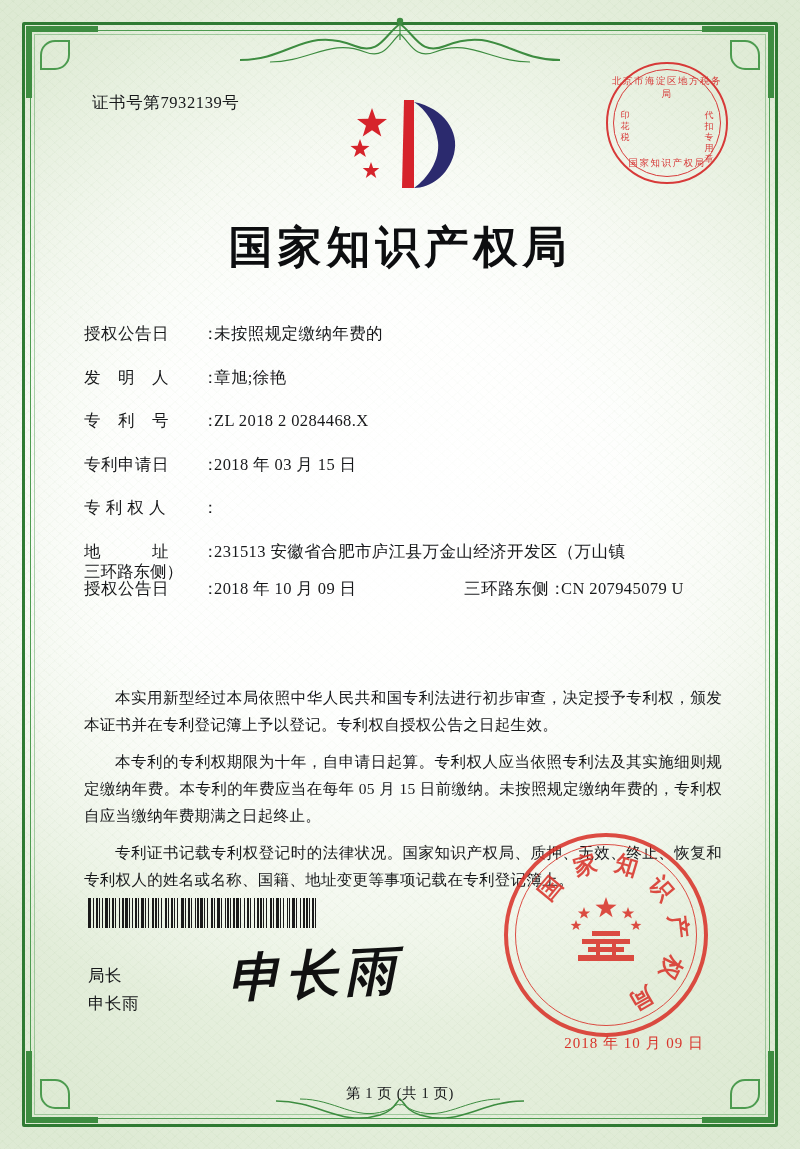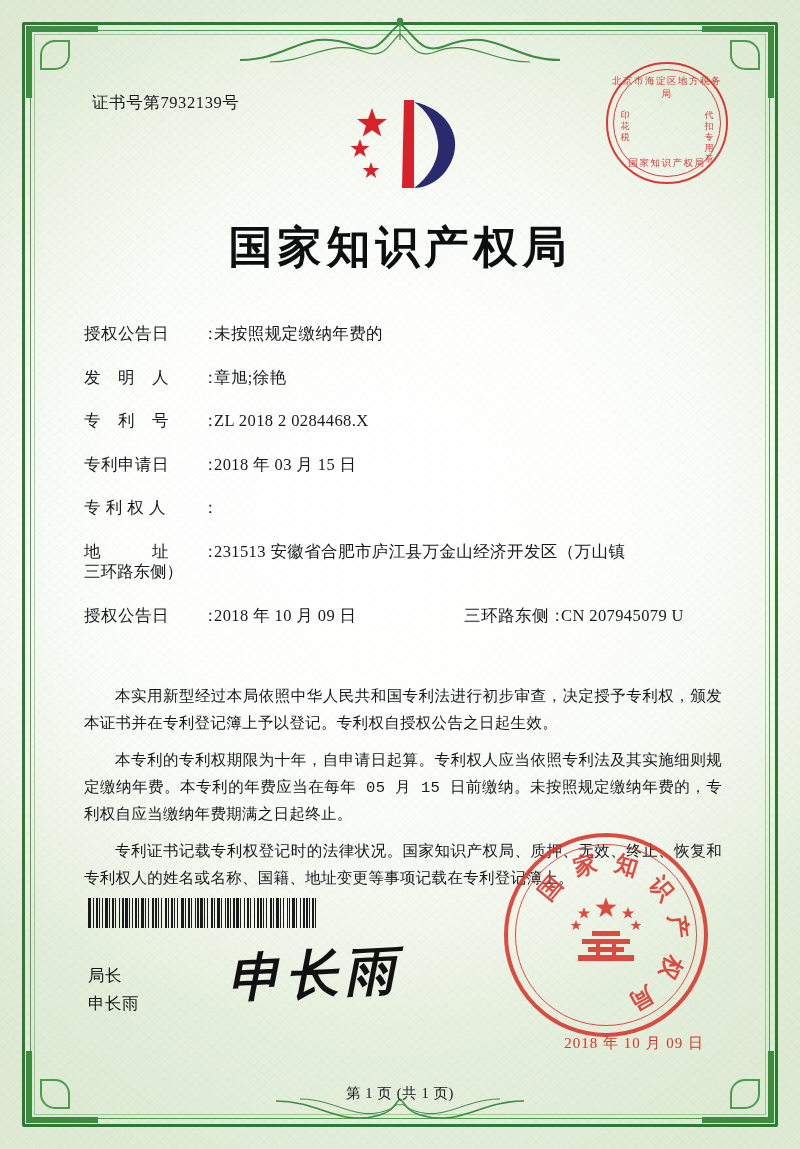--- a/index.html
+++ b/index.html
@@ -215,21 +215,20 @@
     top: 684px;
     font-size: 15.5px;
     line-height: 27px;
     color: #17181a;
     text-align: justify;
     letter-spacing: 0.3px;
   }
   .paragraphs p {
     margin: 0 0 10px 0;
     text-indent: 2em;
-    font-family: Liberation Mono, monospace;
   }
 
   
   .barcode {
     position: absolute;
     left: 88px;
     top: 898px;
     width: 230px;
     height: 30px;
     display: flex;
@@ -406,21 +405,21 @@
         <span class="label">专 利 权 人</span>
         <span class="colon">：</span>
       </div>
 
       <div>
         <div class="field" style="margin-bottom:4px;">
           <span class="label">地　　　址</span>
           <span class="colon">：</span>
           <span class="value">231513 安徽省合肥市庐江县万金山经济开发区（万山镇</span>
         </div>
-        <div class="value2" style="margin-bottom:27px;">三环路东侧）</div>
+        <div class="value2" style="">三环路东侧）</div>
       </div>
 
       <div class="field two-col">
         <span class="label">授权公告日</span>
         <span class="colon">：</span>
         <span class="value">2018 年 10 月 09 日</span>
         <span class="label2">三环路东侧</span>
         <span class="colon">：</span>
         <span class="value-right">CN 207945079 U</span>
       </div>

